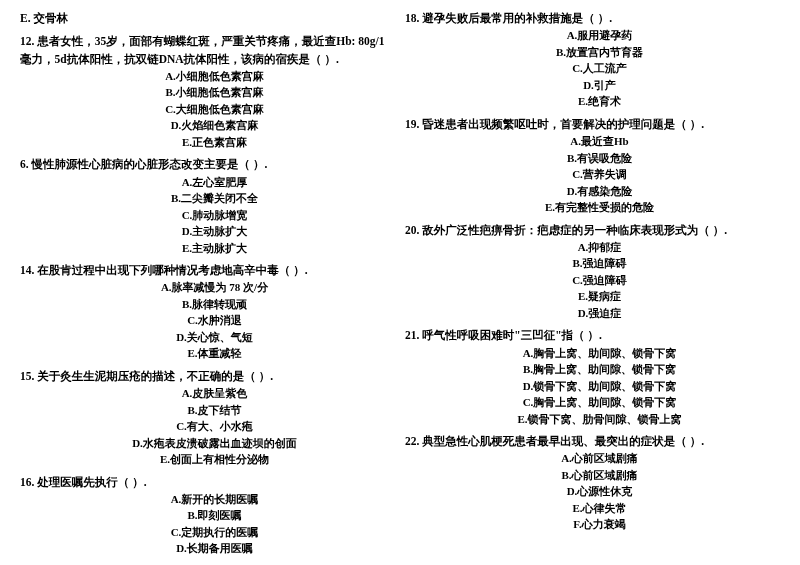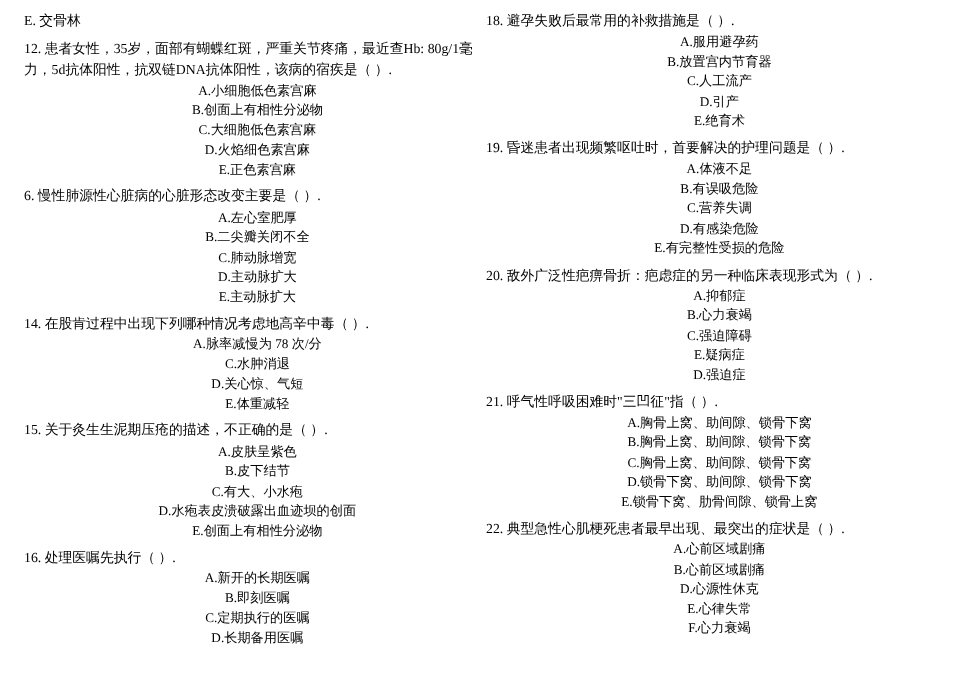--- a/index.html
+++ b/index.html
@@ -27,20 +27,21 @@
       flex: 1;
     }
     .col {
       flex: 1;
       display: flex;
       flex-direction: column;
       gap: 2px;
     }
     .question-block {
       margin-bottom: 4px;
+      font-weight: bold;
     }
     .question-title {
       font-size: 11.5px;
       line-height: 1.5;
       text-indent: 0;
     }
     .option {
       font-size: 11px;
       line-height: 1.5;
       padding-left: 14px;
@@ -53,36 +54,37 @@
 <div class="page">
   <div class="two-col">
 
     <div class="col" id="left-col">
         <div class="question-block">
           <div class="question-title">E. 交骨林</div>
         </div>
         <div class="question-block">
           <div class="question-title">12. 患者女性，35岁，面部有蝴蝶红斑，严重关节疼痛，最近查Hb: 80g/1毫力，5d抗体阳性，抗双链DNA抗体阳性，该病的宿疾是（    ）.</div>
           <div class="option">A.小细胞低色素宫麻</div>
-          <div class="option">B.创面上有相性分泌物</div>
+          <div class="option">B.小细胞低色素宫麻</div>
           <div class="option">C.大细胞低色素宫麻</div>
           <div class="option">D.火焰细色素宫麻</div>
           <div class="option">E.正色素宫麻</div>
         </div>
         <div class="question-block">
           <div class="question-title">6. 慢性肺源性心脏病的心脏形态改变主要是（    ）.</div>
           <div class="option">A.左心室肥厚</div>
           <div class="option">B.二尖瓣关闭不全</div>
           <div class="option">C.肺动脉增宽</div>
           <div class="option">D.主动脉扩大</div>
           <div class="option">E.主动脉扩大</div>
         </div>
         <div class="question-block">
           <div class="question-title">14. 在股肯过程中出现下列哪种情况考虑地高辛中毒（    ）.</div>
           <div class="option">A.脉率减慢为 78 次/分</div>
+          <div class="option">B.脉律转现顽</div>
           <div class="option">C.水肿消退</div>
           <div class="option">D.关心惊、气短</div>
           <div class="option">E.体重减轻</div>
         </div>
         <div class="question-block">
           <div class="question-title">15. 关于灸生生泥期压疮的描述，不正确的是（    ）.</div>
           <div class="option">A.皮肤呈紫色</div>
           <div class="option">B.皮下结节</div>
           <div class="option">C.有大、小水疱</div>
           <div class="option">D.水疱表皮溃破露出血迹坝的创面</div>
@@ -101,40 +103,40 @@
         <div class="question-block">
           <div class="question-title">18. 避孕失败后最常用的补救措施是（    ）.</div>
           <div class="option">A.服用避孕药</div>
           <div class="option">B.放置宫内节育器</div>
           <div class="option">C.人工流产</div>
           <div class="option">D.引产</div>
           <div class="option">E.绝育术</div>
         </div>
         <div class="question-block">
           <div class="question-title">19. 昏迷患者出现频繁呕吐时，首要解决的护理问题是（    ）.</div>
-          <div class="option">A.体液不足</div>
+          <div class="option">A.最近查Hb</div>
           <div class="option">B.有误吸危险</div>
           <div class="option">C.营养失调</div>
           <div class="option">D.有感染危险</div>
           <div class="option">E.有完整性受损的危险</div>
         </div>
         <div class="question-block">
           <div class="question-title">20. 敌外广泛性疤痹骨折：疤虑症的另一种临床表现形式为（    ）.</div>
           <div class="option">A.抑郁症</div>
-          <div class="option">B.心力衰竭</div>
+          <div class="option">B.强迫障碍</div>
           <div class="option">C.强迫障碍</div>
           <div class="option">E.疑病症</div>
           <div class="option">D.强迫症</div>
         </div>
         <div class="question-block">
           <div class="question-title">21. 呼气性呼吸困难时"三凹征"指（    ）.</div>
           <div class="option">A.胸骨上窝、助间隙、锁骨下窝</div>
           <div class="option">B.胸骨上窝、助间隙、锁骨下窝</div>
+          <div class="option">D.锁骨下窝、助间隙、锁骨下窝</div>
           <div class="option">C.胸骨上窝、助间隙、锁骨下窝</div>
-          <div class="option">D.锁骨下窝、助间隙、锁骨下窝</div>
           <div class="option">E.锁骨下窝、肋骨间隙、锁骨上窝</div>
         </div>
         <div class="question-block">
           <div class="question-title">22. 典型急性心肌梗死患者最早出现、最突出的症状是（    ）.</div>
           <div class="option">A.心前区域剧痛</div>
           <div class="option">B.心前区域剧痛</div>
           <div class="option">D.心源性休克</div>
           <div class="option">E.心律失常</div>
           <div class="option">F.心力衰竭</div>
         </div>

